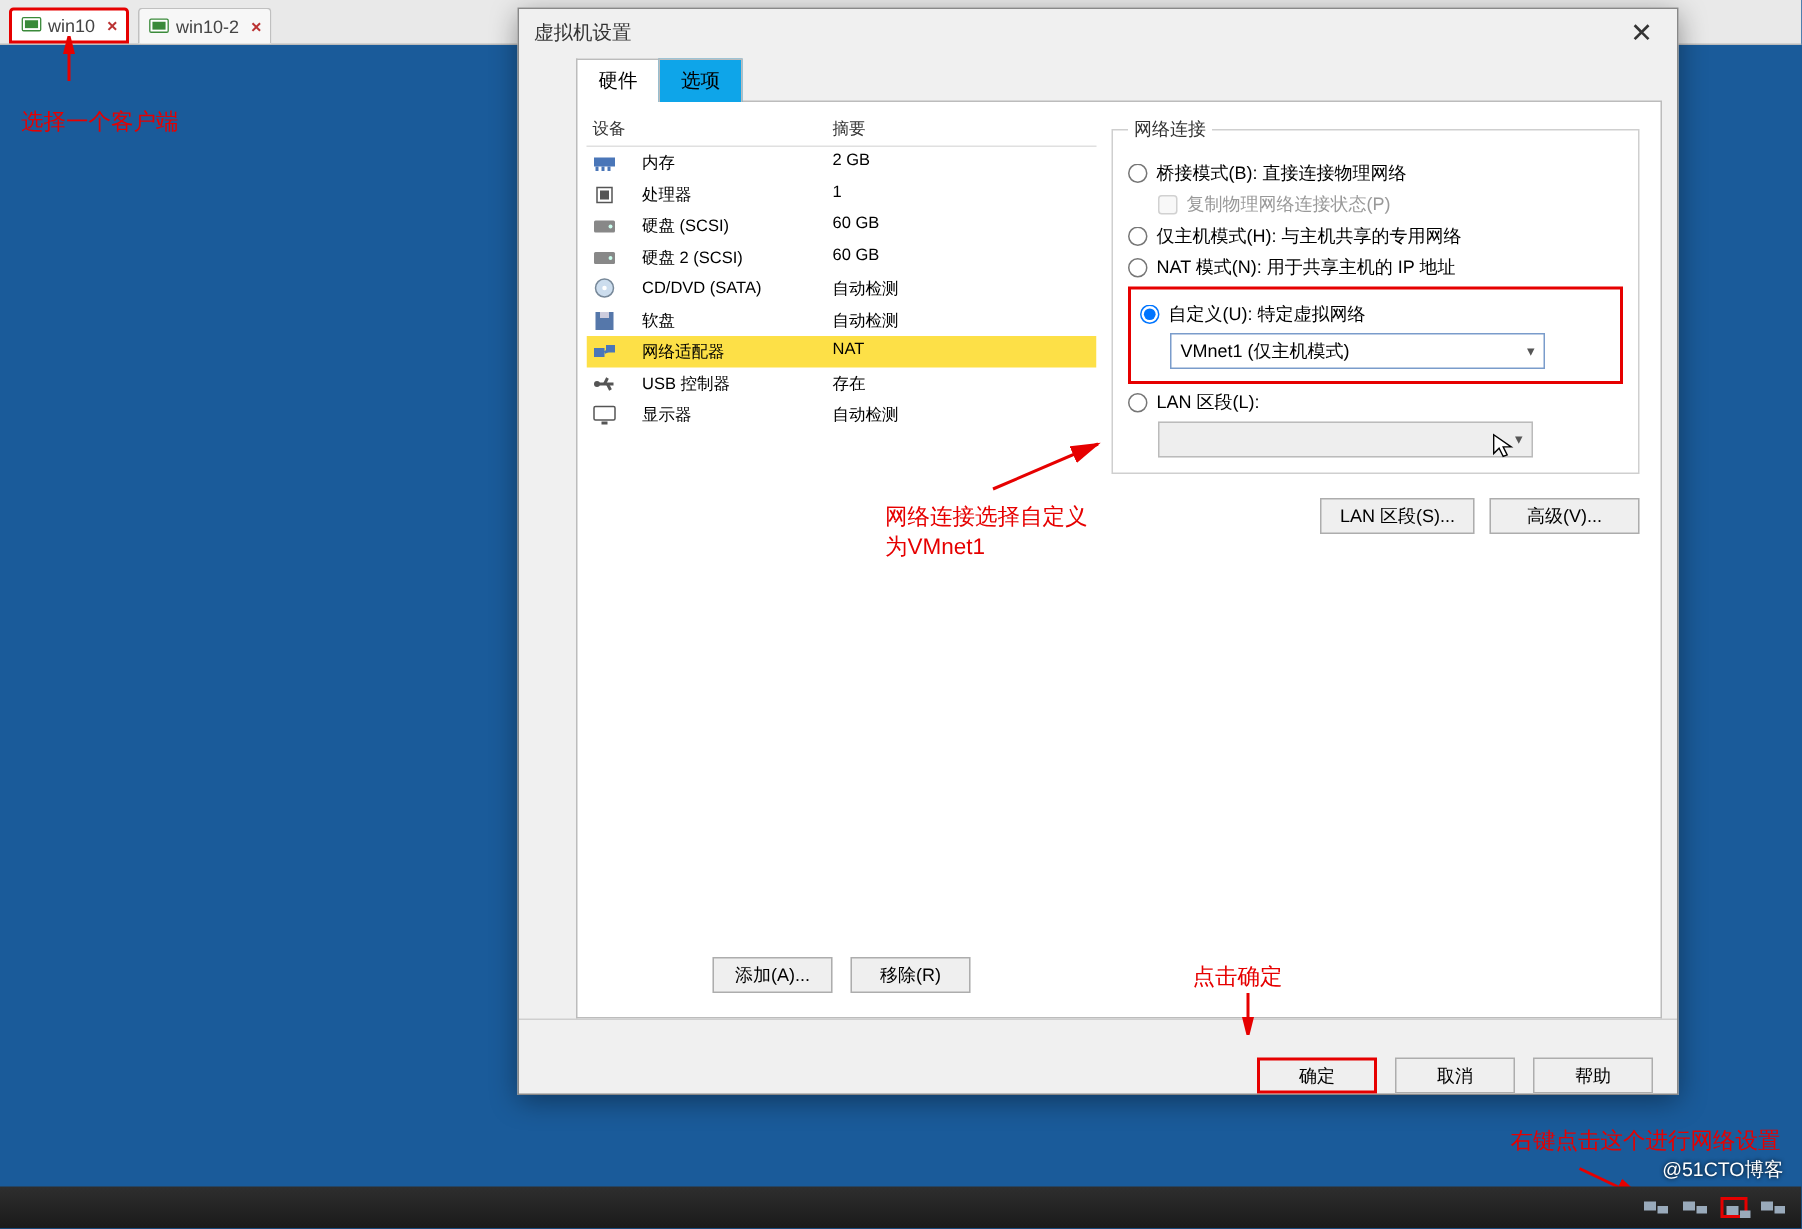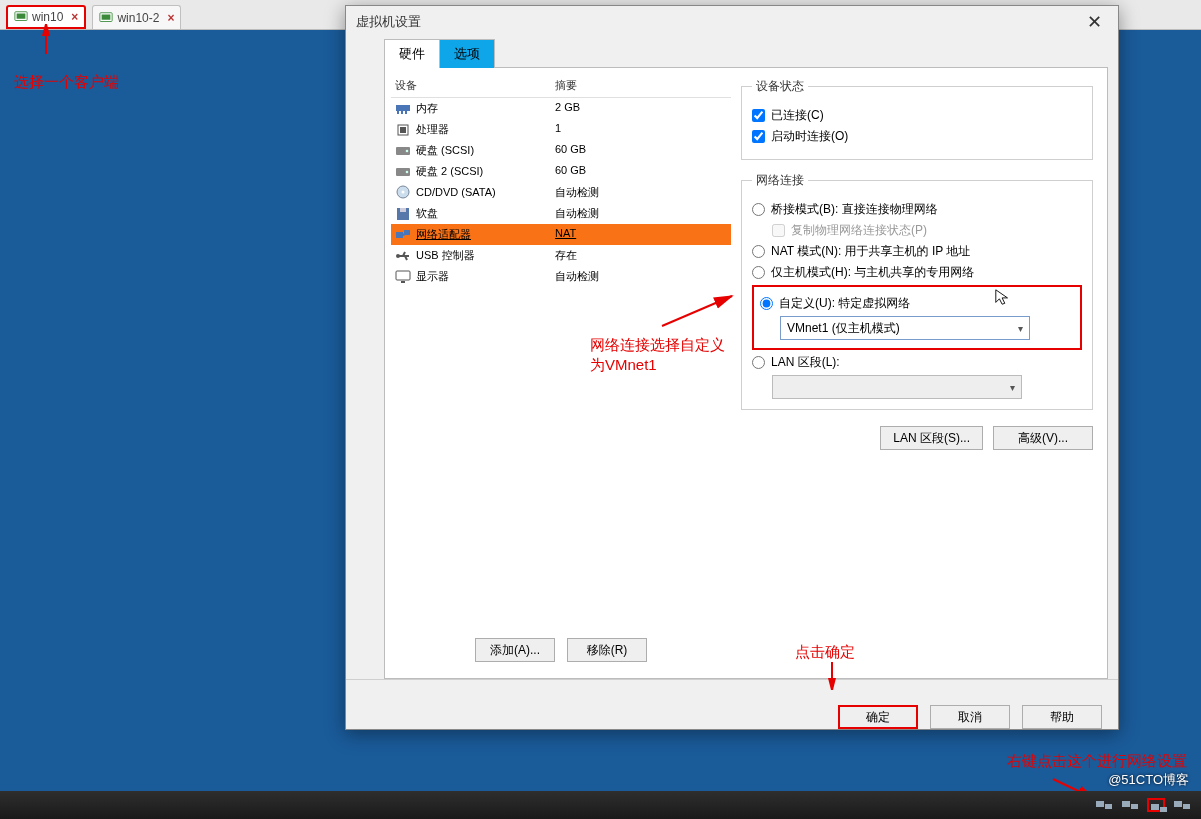--- a/index.html
+++ b/index.html
@@ -56,22 +56,22 @@
   }
 
   
   .dev-col { width:340px; display:flex; flex-direction:column; }
   .dev-head, .dev-row {
     display:flex; font-size:11px; align-items:flex-start;
   }
   .dev-head { font-weight:400; color:#333; padding:4px 4px; border-bottom:1px solid #e0e0e0; }
   .dev-head .c1 { width:160px; }
   .dev-row { padding:3px 4px; cursor:default; }
-  .dev-row.sel { background:#f97316;text-decoration:underline; }
-  .dev-row .c1 { width:160px; display:flex; align-items:center; gap:5px; }
+  .dev-row.sel { background:#fde047; }
+  .dev-row .c1 { width:160px; display:flex; align-items:center; gap:17px; }
   .dev-row .ic { width:16px; height:14px; display:inline-block; }
   .dev-row .ic svg { width:16px; height:14px; }
   .dev-list { flex:1; overflow:auto; }
   .dev-btns { display:flex; justify-content:center; gap:12px; padding:10px 0; }
   .winbtn {
     min-width:80px; height:24px; padding:0 12px; font-size:12px;
     background:#efefef; border:1px solid #adadad; cursor:pointer;
     display:inline-flex; align-items:center; justify-content:center;
   }
 
@@ -269,52 +269,41 @@
           <button class="winbtn">
               <span>添加(A)...</span>
             </button>
           <button class="winbtn">
               <span>移除(R)</span>
             </button>
         </div>
       </div>
 
       <div class="right-col">
-        <fieldset class="grp">
-          <legend>设备状态</legend>
-          <label class="chk">
-            <input type="checkbox" checked="" style="">
-            <span>已连接(C)</span>
-          </label>
-          <label class="chk">
-            <input type="checkbox" checked="" style="">
-            <span>启动时连接(O)</span>
-          </label>
-        </fieldset>
 
         <fieldset class="grp">
           <legend>网络连接</legend>
 
           <label class="rdo">
             <input type="radio" name="net" style="">
             <span>桥接模式(B): 直接连接物理网络</span>
           </label>
           <label class="chk sub" style="color:#999">
             <input type="checkbox" disabled="" style="">
             <span>复制物理网络连接状态(P)</span>
           </label>
 
           <label class="rdo">
             <input type="radio" name="net" style="">
-            <span>NAT 模式(N): 用于共享主机的 IP 地址</span>
+            <span>仅主机模式(H): 与主机共享的专用网络</span>
           </label>
 
           <label class="rdo">
             <input type="radio" name="net" style="">
-            <span>仅主机模式(H): 与主机共享的专用网络</span>
+            <span>NAT 模式(N): 用于共享主机的 IP 地址</span>
           </label>
 
           <div class="red-box" style="padding:4px 6px 8px 6px; margin:2px 0;">
             <label class="rdo">
               <input type="radio" name="net" checked="" style="">
               <span>自定义(U): 特定虚拟网络</span>
             </label>
             <div class="sub">
               <div class="combo">
                 <span>VMnet1 (仅主机模式)</span>

